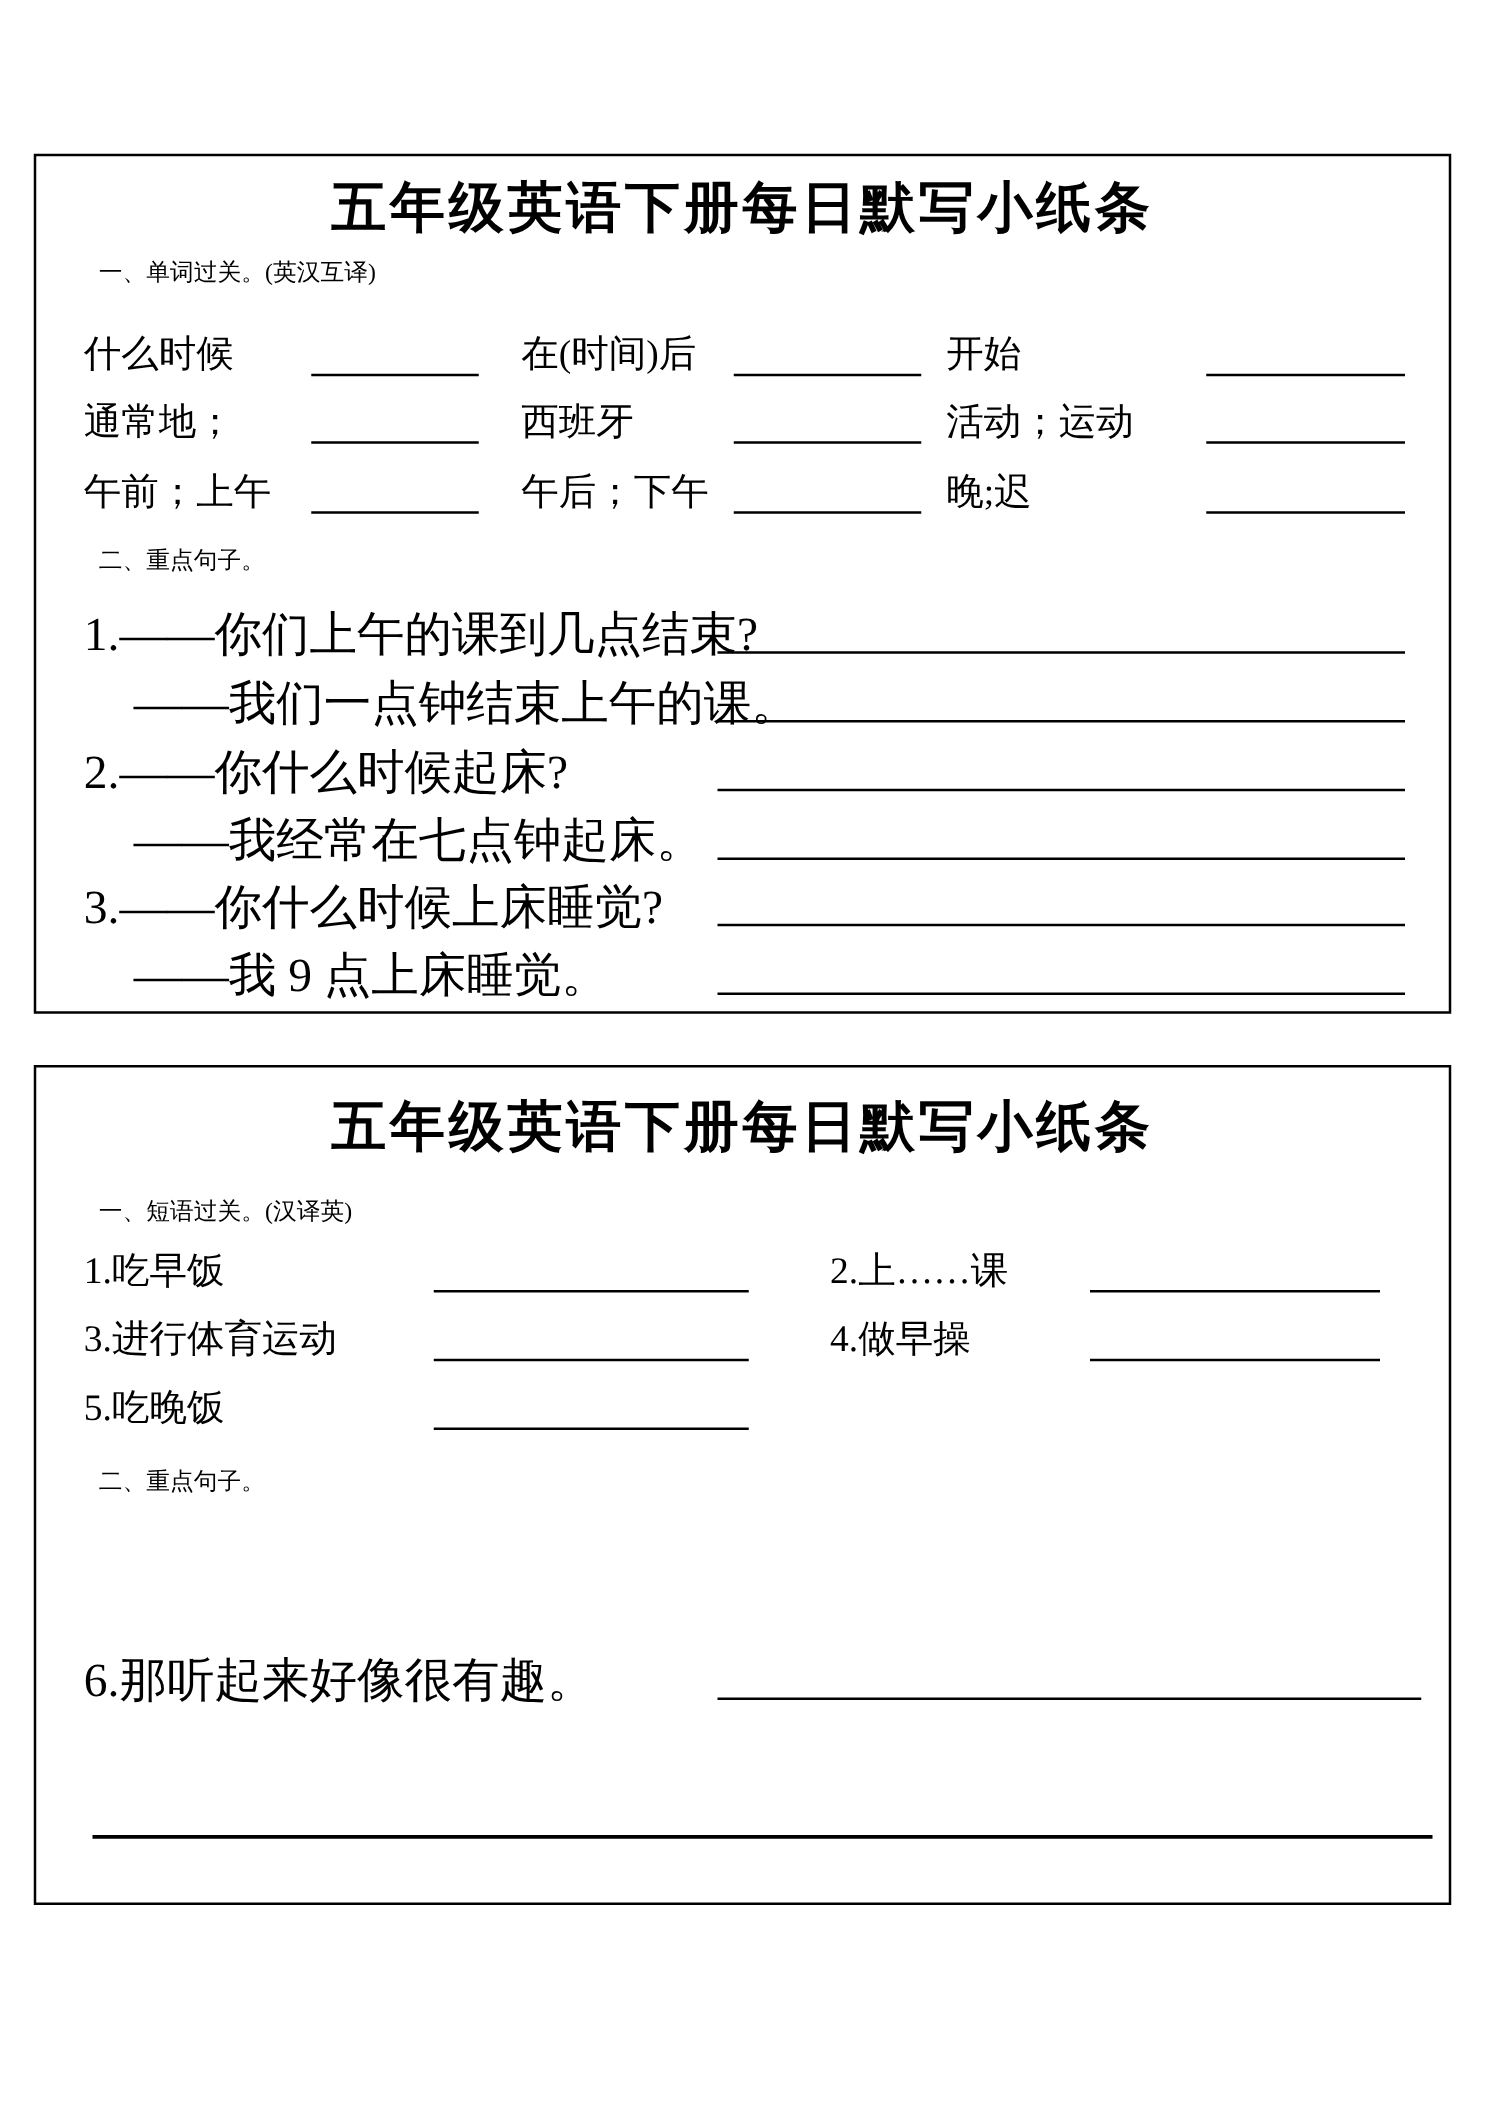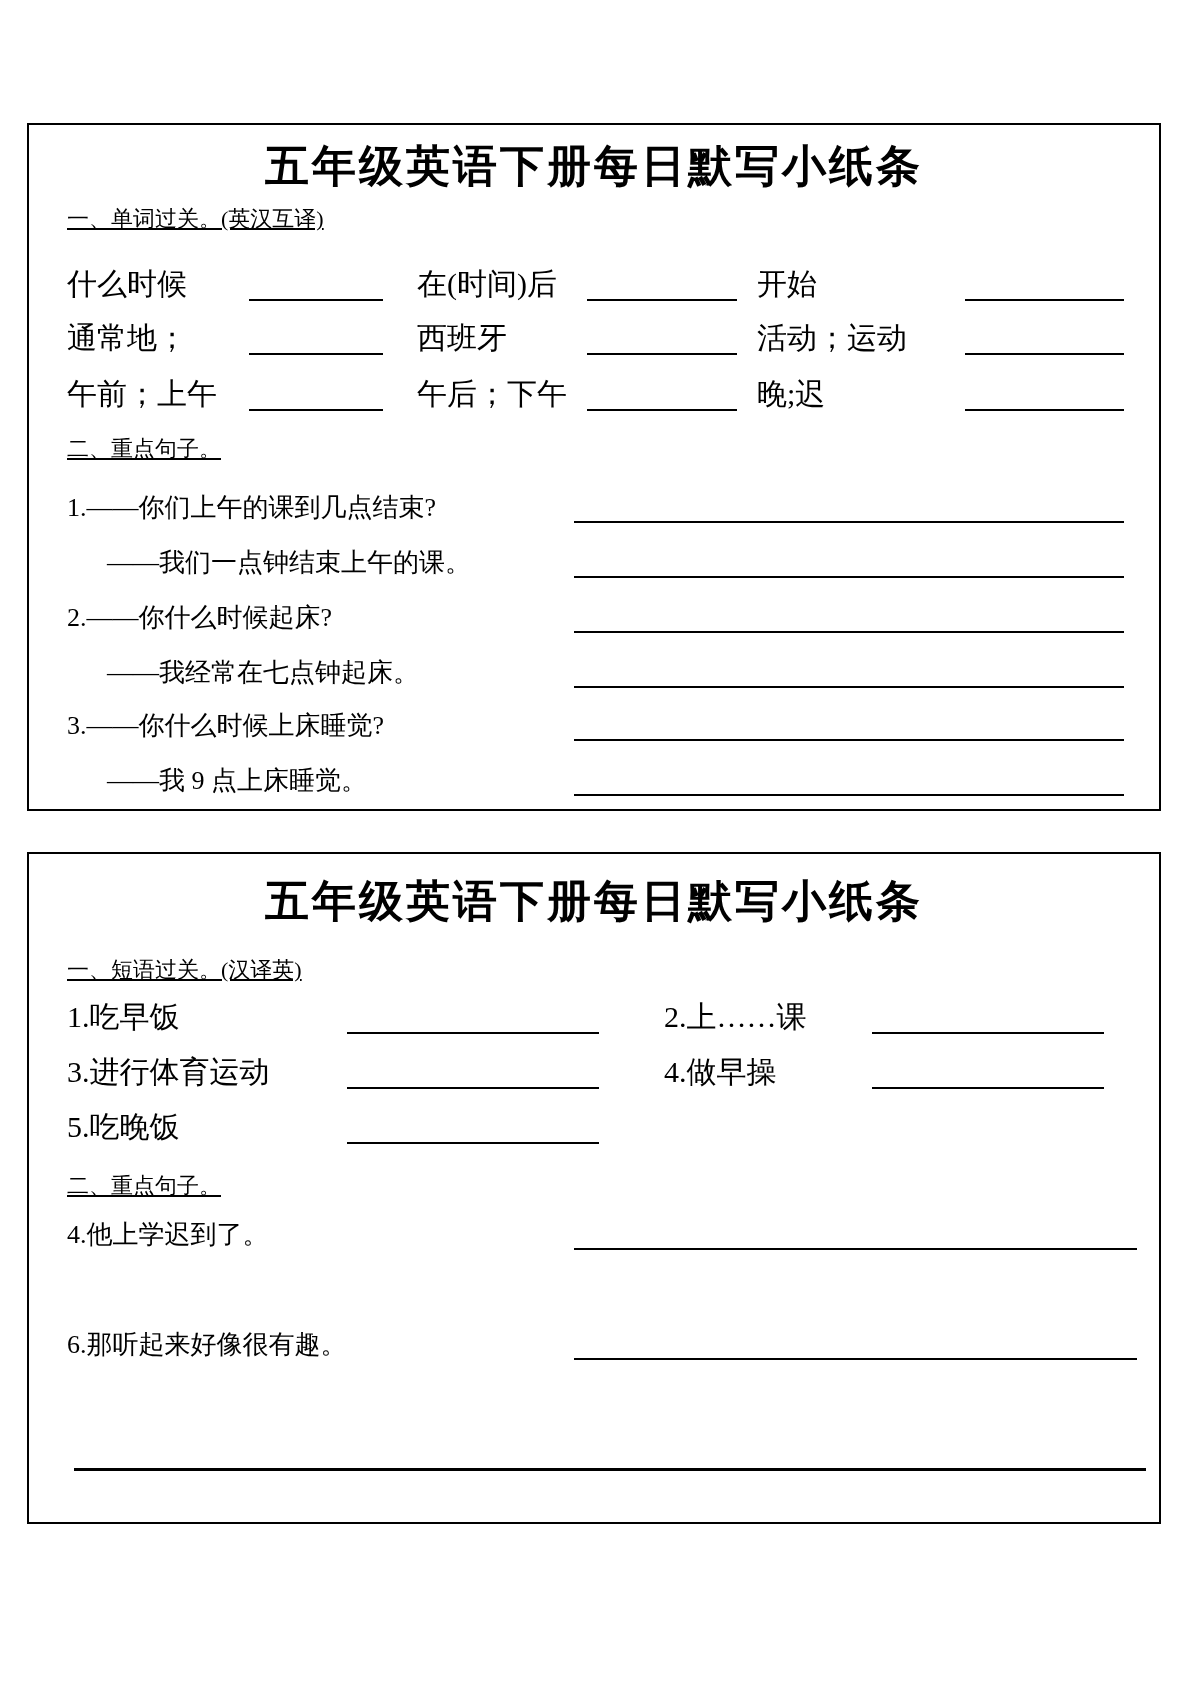--- a/index.html
+++ b/index.html
@@ -17,32 +17,32 @@
     box-sizing:border-box;
   }
   #panel1{top:123px;height:688px;}
   #panel2{top:852px;height:672px;}
   .title{
     position:absolute;left:0;right:0;text-align:center;
     font-size:44px;font-weight:700;letter-spacing:3px;
     white-space:nowrap;
   }
   .heading{
-    position:absolute;left:38px;
-    font-size:22px;line-height:36px;white-space:nowrap;text-decoration:underline;
+    position:absolute;left:50px;
+    font-size:19px;line-height:36px;white-space:nowrap;
   }
   .row{position:absolute;left:0;right:0;height:40px;}
   .srow{position:absolute;left:0;right:0;height:44px;}
   .cell-label{
     position:absolute;bottom:0;
     font-size:30px;line-height:38px;white-space:nowrap;
   }
   .sent-text{
     position:absolute;top:4px;
-    font-size:26px;line-height:38px;white-space:nowrap;
+    font-size:38px;line-height:38px;white-space:nowrap;
   }
   .blank{
     position:absolute;bottom:2px;height:0;
     border-bottom:2px solid #000;
   }
   .sblank{
     position:absolute;bottom:6px;height:0;
     border-bottom:2px solid #000;
   }
   
@@ -149,24 +149,20 @@
       <div class="blank p2b"></div>
     </div>
 
     <div class="row" style="top:252px">
       <span class="cell-label p1l">5.吃晚饭</span>
       <div class="blank p1b"></div>
     </div>
 
     <div class="heading" style="top:314px">二、重点句子。</div>
 
-    <div class="srow" style="top:358px">
-      <span class="sent-text sent-num">4.他上学迟到了。</span>
-      <div class="sblank ansline2"></div>
-    </div>
     <div class="srow" style="top:468px">
       <span class="sent-text sent-num">6.那听起来好像很有趣。</span>
       <div class="sblank ansline2"></div>
     </div>
 
     <div class="fullline" style="top:614px"></div>
 
   </div>
 
 </div>

